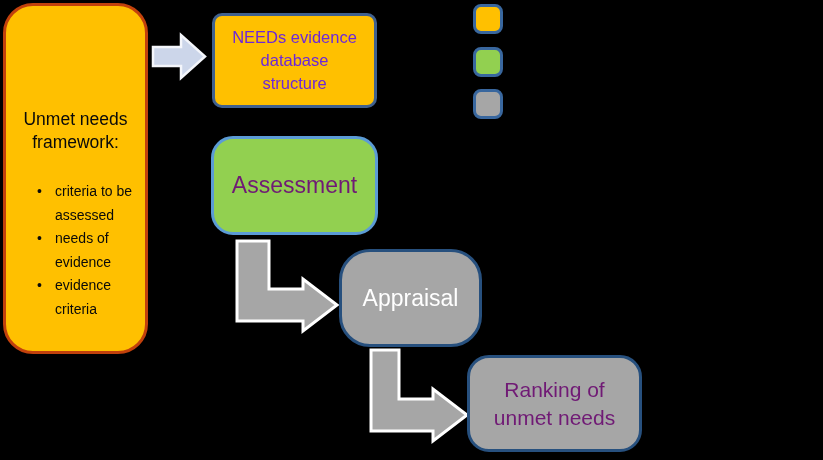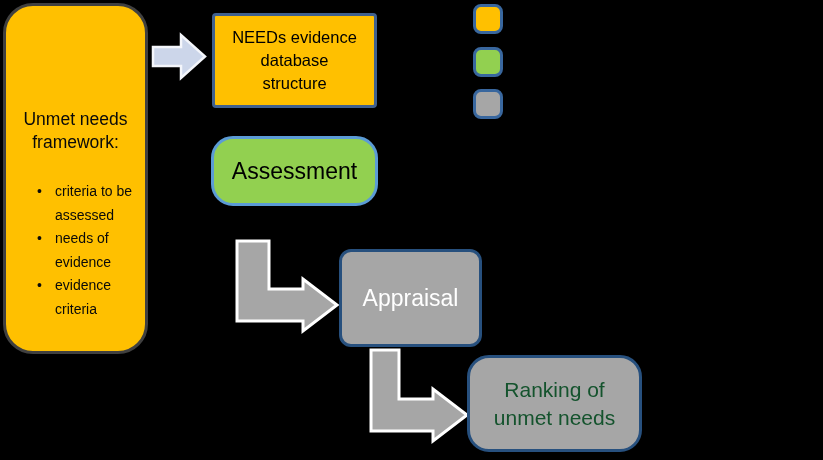--- a/index.html
+++ b/index.html
@@ -23,21 +23,21 @@
     justify-content: center;
     text-align: center;
   }
   .pre { white-space: pre-line; }
 
   
   .framework-box {
     left: 3px; top: 3px;
     width: 145px; height: 351px;
     background: #FFC000;
-    border: 3px solid #404040;
+    border: 3px solid #c2410c;
     border-radius: 30px;
     display: block;
     color: #0a0a0a;
   }
   .framework-title {
     margin-top: 102px;
     text-align: center;
     font-size: 17.5px;
     line-height: 23px;
   }
@@ -59,56 +59,56 @@
     position: absolute;
     left: 0; top: 0;
   }
 
   
   .needs-box {
     left: 212px; top: 13px;
     width: 165px; height: 95px;
     background: #FFC000;
     border: 3px solid #40618F;
-    border-radius: 4px;
-    color: #000000;
+    border-radius: 10px;
+    color: #6d28d9;
     font-size: 16.5px;
     line-height: 23px;
   }
 
   
   .assessment-box {
     left: 211px; top: 136px;
-    width: 167px; height: 70px;
+    width: 167px; height: 99px;
     background: #92D050;
     border: 3px solid #5B9BD5;
     border-radius: 22px;
-    color: #000000;
+    color: #701a75;
     font-size: 23px;
   }
 
   
   .appraisal-box {
     left: 339px; top: 249px;
     width: 143px; height: 98px;
     background: #A6A6A6;
     border: 3px solid #27507E;
-    border-radius: 12px;
+    border-radius: 31px;
     color: #FFFFFF;
     font-size: 23px;
   }
 
   
   .ranking-box {
     left: 467px; top: 355px;
     width: 175px; height: 97px;
     background: #A6A6A6;
     border: 3px solid #27507E;
     border-radius: 22px;
-    color: #14532d;
+    color: #701a75;
     font-size: 21px;
     line-height: 28px;
   }
 
   
   .legend {
     position: absolute;
     left: 473px; top: 4px;
     width: 30px;
   }

